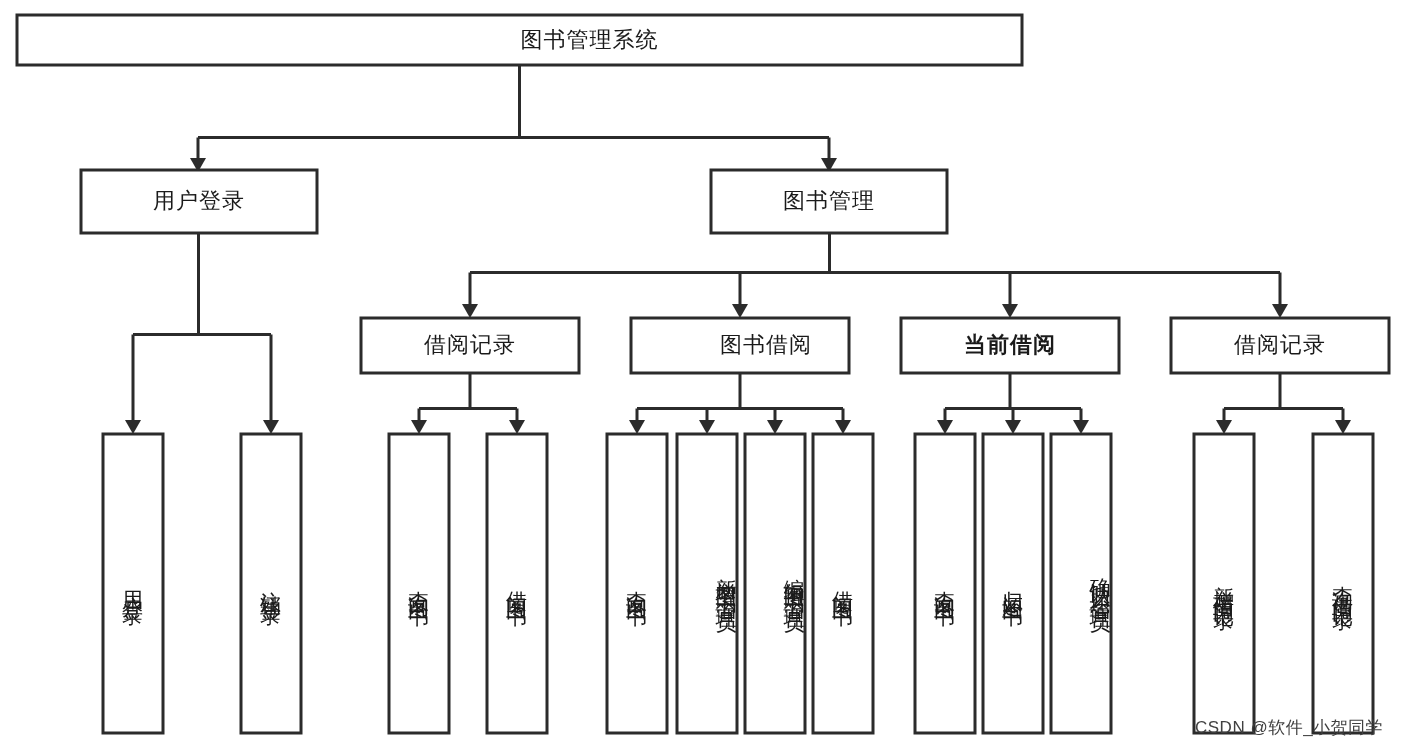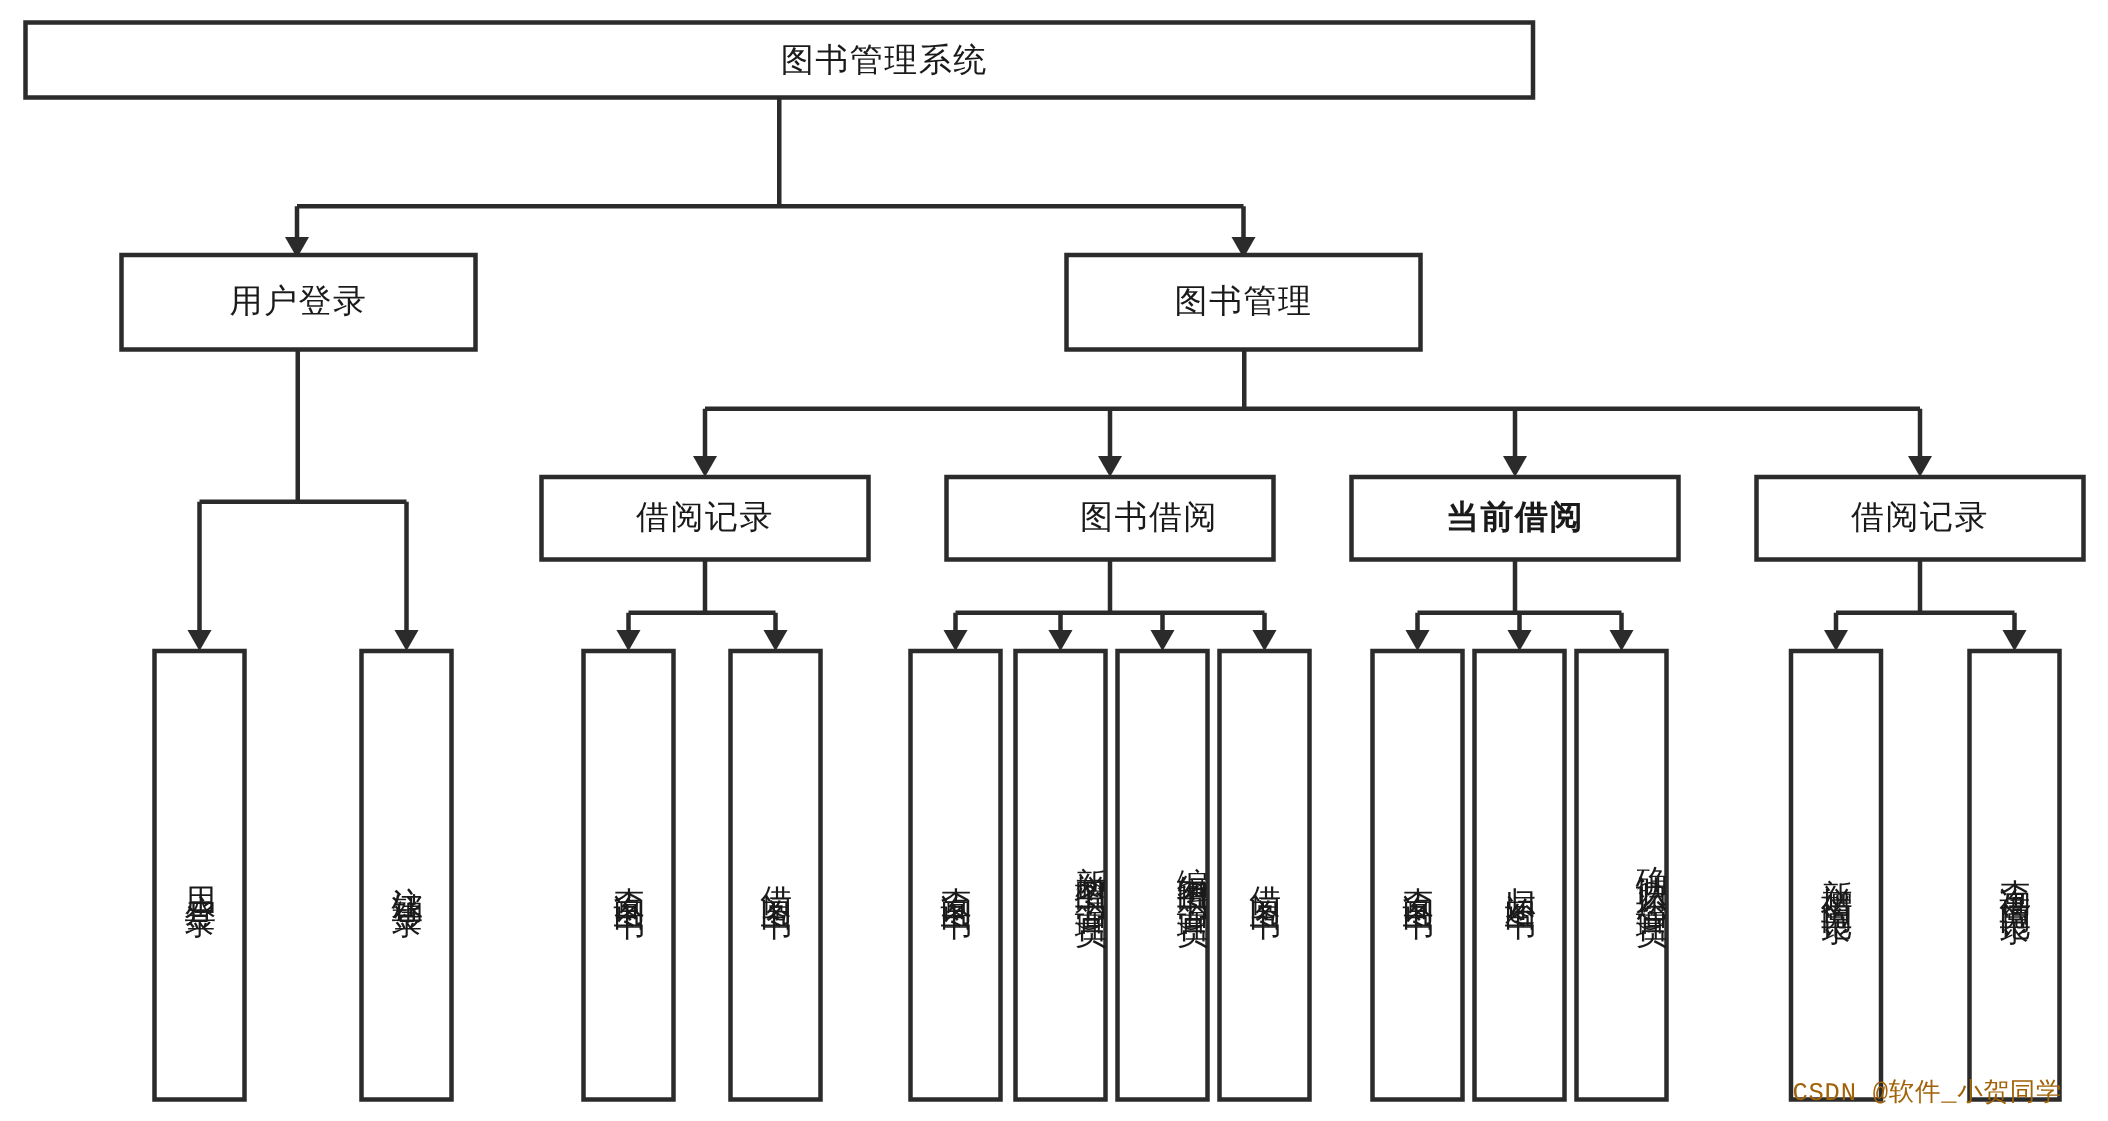--- a/index.html
+++ b/index.html
@@ -9,22 +9,22 @@
   svg#tree{position:absolute;left:0;top:0;width:1405px;height:747px;}
   .node-box{fill:#ffffff;stroke:#2b2b2b;stroke-width:3;}
   .link-line{stroke:#2b2b2b;stroke-width:3;fill:none;stroke-linecap:butt;}
   .arrow-head{fill:#2b2b2b;stroke:none;}
   .node-label{position:absolute;display:flex;align-items:center;
               justify-content:center;color:#1a1a1a;text-align:center;
               pointer-events:none;}
   .label-h{font-size:22px;letter-spacing:1px;line-height:1.1;}
   .label-v{writing-mode:vertical-rl;text-orientation:upright;
            font-size:21px;letter-spacing:5px;line-height:1;}
-  .watermark{position:absolute;color:#a16207;font-size:17px;
-             letter-spacing:0.5px;white-space:nowrap;font-family:Liberation Mono, monospace;}
+  .watermark{position:absolute;color:#404040;font-size:17px;
+             letter-spacing:0.5px;white-space:nowrap;}
 </style>
 </head>
 <body>
 
 <div id="diagram-root">
 
   <svg id="tree" viewBox="0 0 1405 747">
     <defs></defs>
 
     <g id="connectors">

